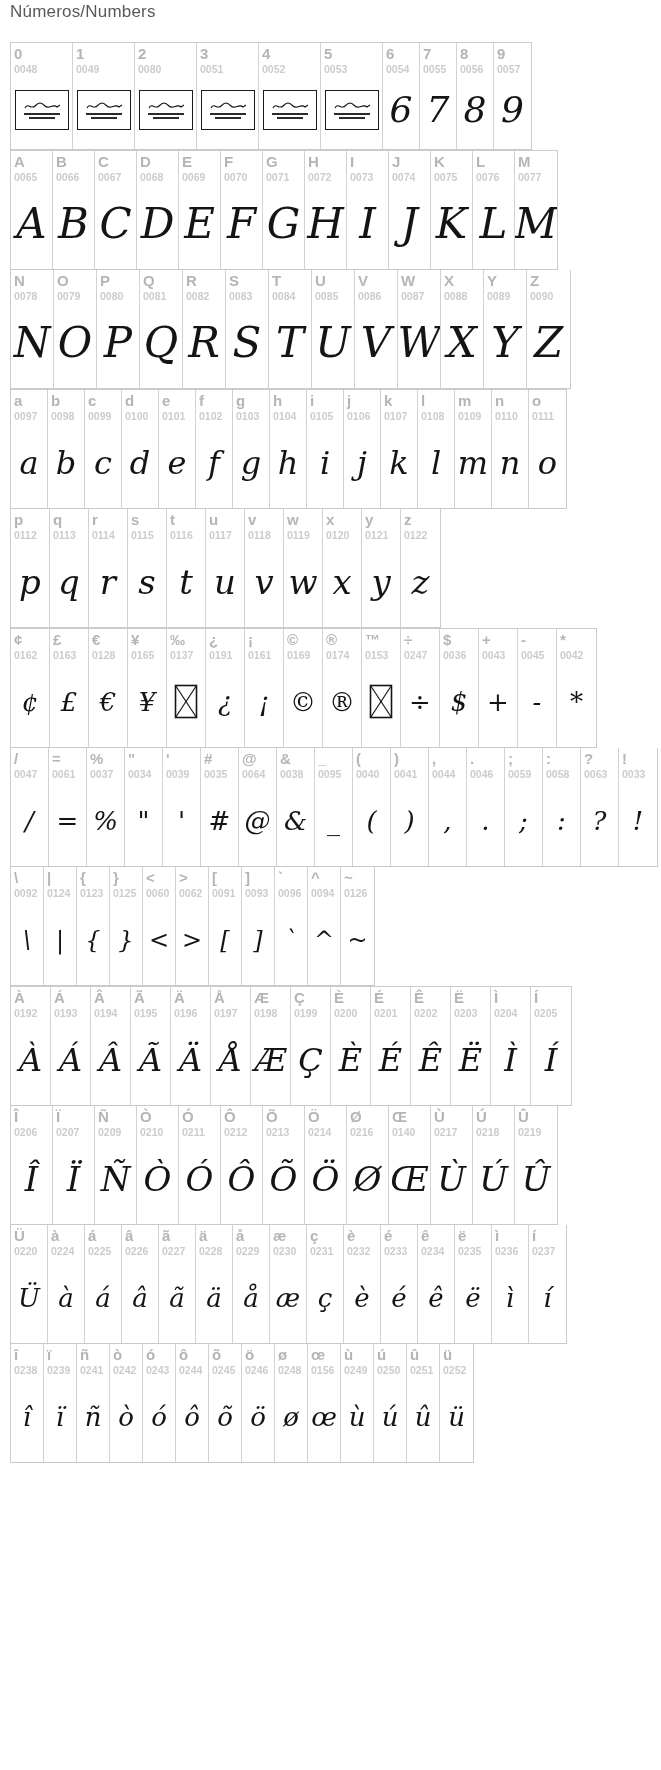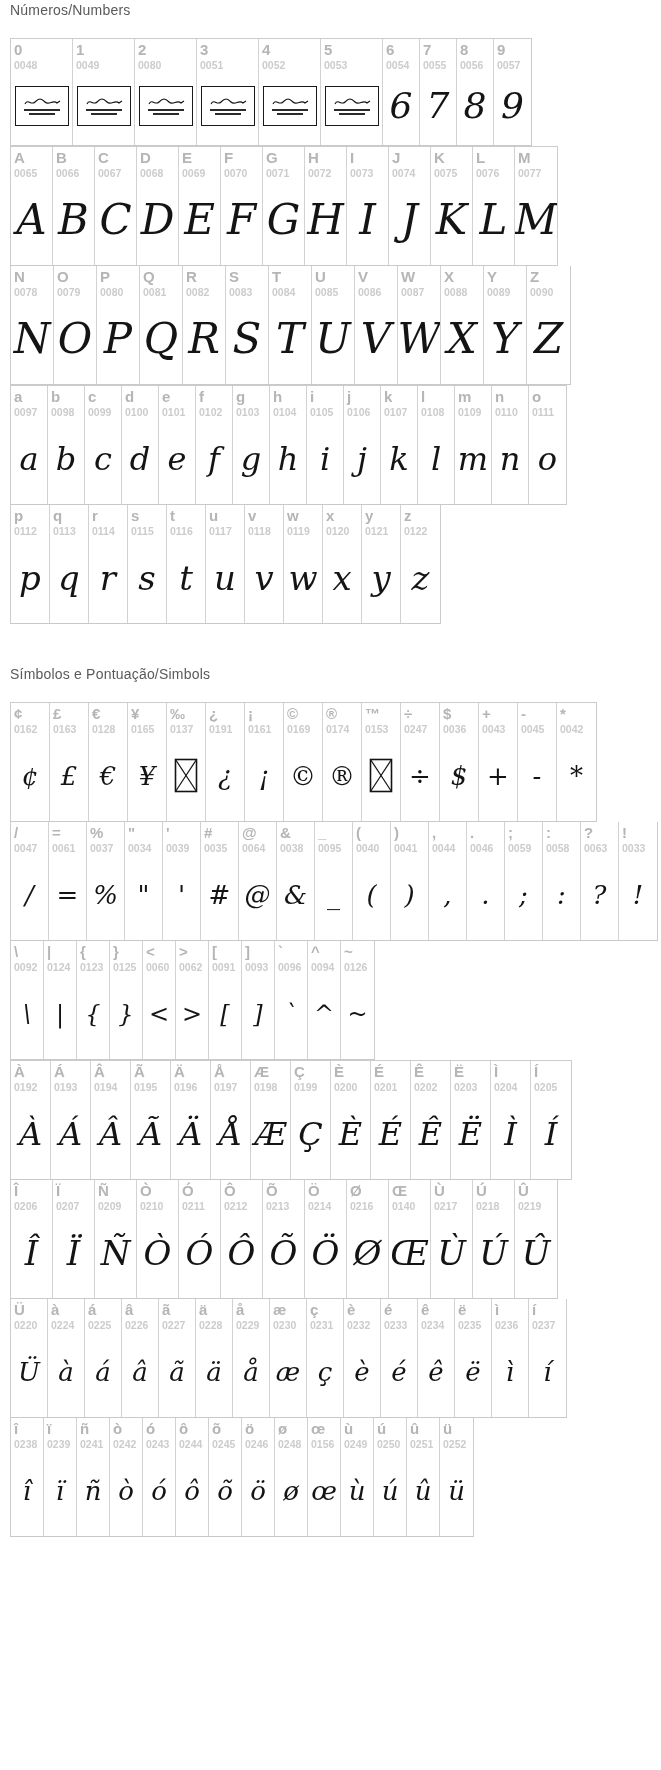--- a/index.html
+++ b/index.html
@@ -4,21 +4,21 @@
 <style>
   html,body{margin:0;padding:0;background:#ffffff;}
   body{
     width:661px;
     font-family:"Liberation Sans",sans-serif;
     -webkit-font-smoothing:antialiased;
   }
   #map{padding:2px 0 14px 10px;}
   h2.sec-title{
     font-family:"Liberation Sans",sans-serif;
-    font-size:14px;
+    font-size:17px;
     font-weight:normal;
     color:#58595b;
     margin:42px 0 20px 0;
     letter-spacing:.2px;
   }
   section:first-child h2.sec-title{margin-top:0;}
   .grid-row{
     display:flex;
     border:1px solid #cccccc;
     border-bottom:1px solid #c9c9c9;
@@ -568,21 +568,20 @@
         <div class="cell" style="width: 39px;">
           <div class="lab">
             <div class="ch">z</div>
             <div class="cd">0122</div>
           </div>
           <div class="gl" style="font-size: 34px;">z</div>
         </div>
       </div>
     </section>
     <section>
-      <h2 class="sec-title">Símbolos e Pontuação/Simbols</h2>
       <div class="grid-row" style="height: 118px;">
         <div class="cell" style="width: 39px;">
           <div class="lab">
             <div class="ch">¢</div>
             <div class="cd">0162</div>
           </div>
           <div class="gl" style="font-size: 26px;">¢</div>
         </div>
         <div class="cell" style="width: 39px;">
           <div class="lab">

